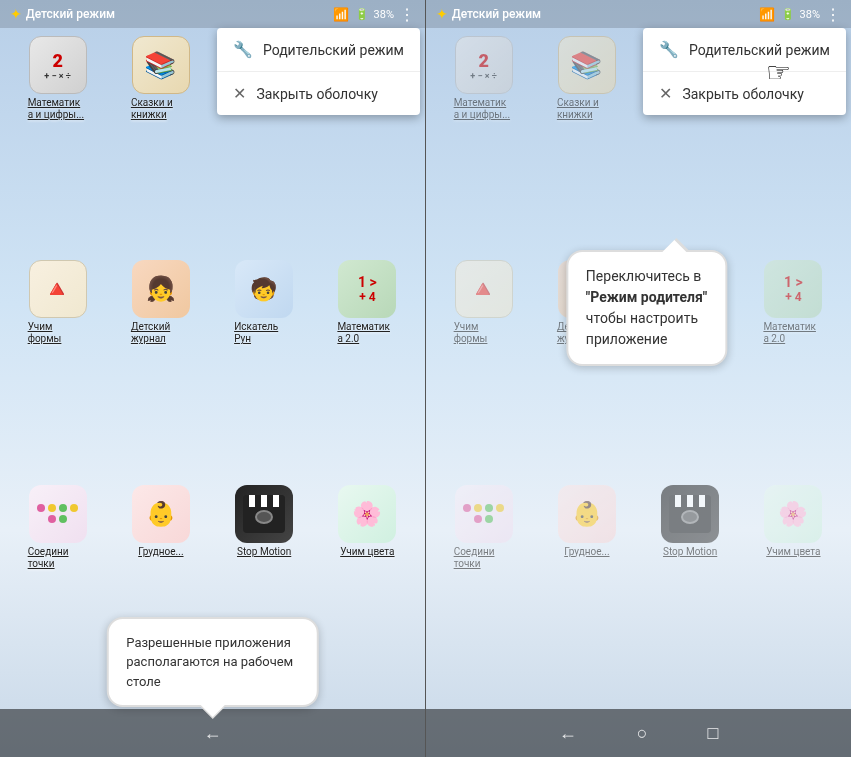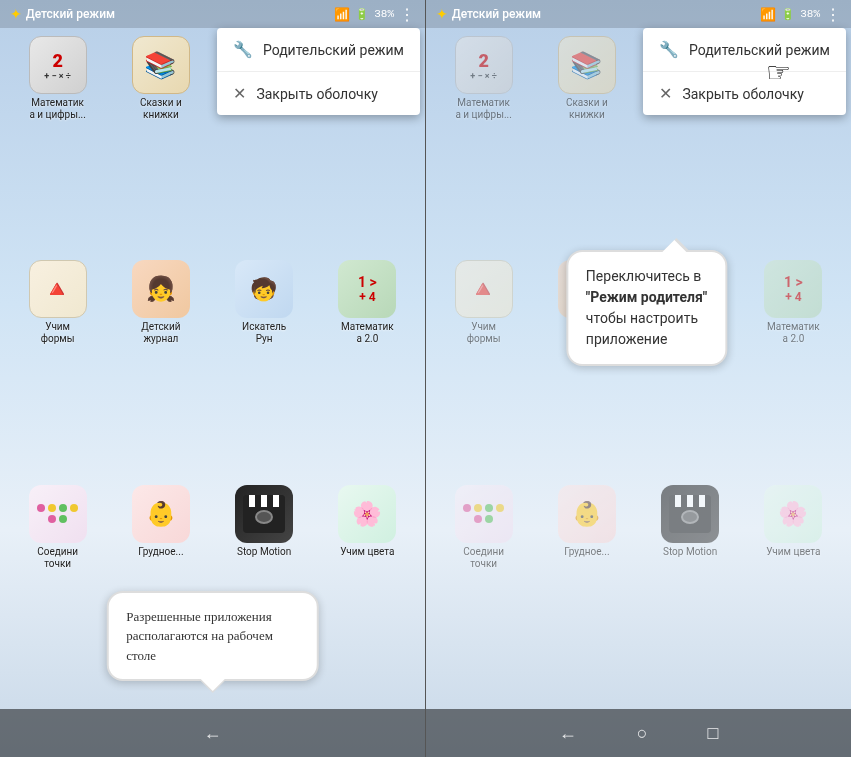--- a/index.html
+++ b/index.html
@@ -50,21 +50,20 @@
       align-items: center;
       gap: 5px;
       font-size: 11px;
       color: #fff;
     }
     .wifi-icon {
       font-size: 13px;
     }
     .battery-text {
       font-size: 11px;
-      font-family: Liberation Mono, monospace;
     }
     .menu-dots {
       font-size: 16px;
       cursor: pointer;
       color: #fff;
     }
 
     
     .dropdown-menu {
       position: absolute;
@@ -120,24 +119,24 @@
       justify-content: center;
       font-size: 10px;
       font-weight: bold;
       color: #fff;
       overflow: hidden;
       position: relative;
     }
     .app-label {
       font-size: 10px;
       color: #222;
-      text-align: center;
       line-height: 1.2;
       max-width: 60px;
       text-shadow: 0 1px 2px rgba(255,255,255,0.7);
+      text-decoration: underline;
     }
 
     
     .icon-math {
       background: linear-gradient(135deg, #e8e8e8, #d0d0d0);
       border: 1px solid #bbb;
     }
     .icon-tales {
       background: linear-gradient(135deg, #f0e8d0, #e8d8b0);
       border: 1px solid #d0b888;
@@ -204,25 +203,24 @@
       border: 2px solid #ddd;
       max-width: 200px;
     }
     .speech-bubble::after {
       content: '';
       position: absolute;
       border: 12px solid transparent;
       border-top-color: white;
     }
     .speech-bubble-bottom {
-      bottom: 76px;
+      bottom: 50px;
       left: 50%;
       transform: translateX(-50%);
       max-width: 240px;
-      font-family: Liberation Serif, serif;
     }
     .speech-bubble-bottom::after {
       top: 100%;
       left: 50%;
       transform: translateX(-50%);
       border-top-color: white;
     }
     .speech-bubble-bottom::before {
       content: '';
       position: absolute;

